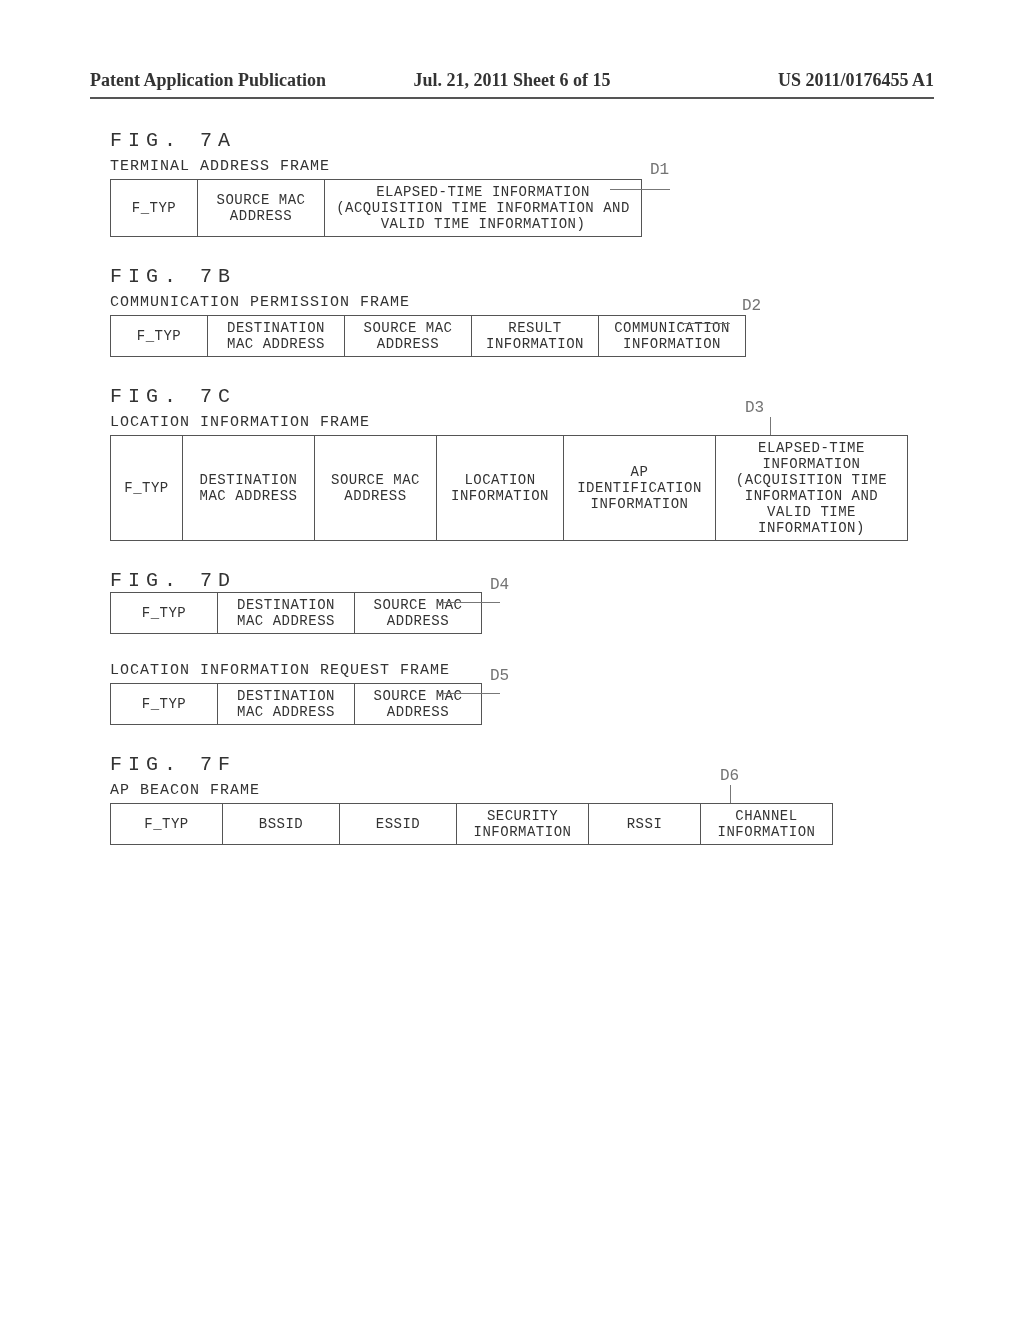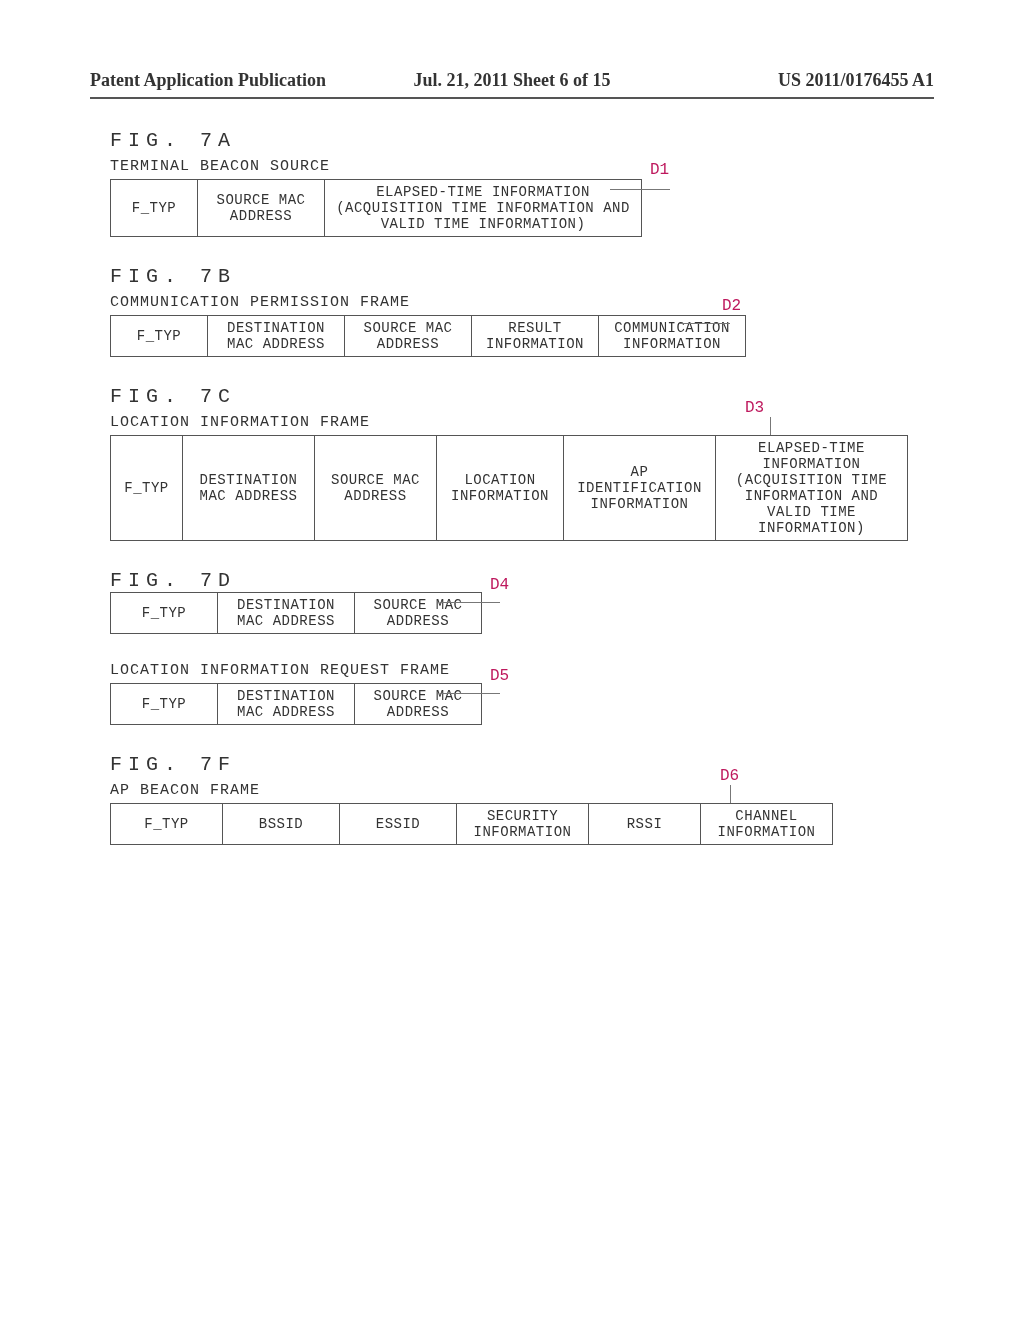--- a/index.html
+++ b/index.html
@@ -63,21 +63,21 @@
     font-size: 14px;
     letter-spacing: 0.5px;
     color: #333;
     vertical-align: middle;
   }
 
   .dlabel {
     position: absolute;
     font-family: "Courier New", monospace;
     font-size: 16px;
-    color: #be185d;
+    color: #737373;
   }
   .lead {
     position: absolute;
     border-top: 1.5px solid #777;
     height: 0;
   }
   .leadv {
     position: absolute;
     border-left: 1.5px solid #777;
     width: 0;
@@ -90,21 +90,21 @@
 <div class="page">
 
   <div class="hdr">
     <span class="left">Patent Application Publication</span>
     <div class="mid">Jul. 21, 2011  Sheet 6 of 15</div>
     <span class="right">US 2011/0176455 A1</span>
   </div>
 
   <div class="figblk">
     <div class="figid">FIG. 7A</div>
-    <div class="figcap">TERMINAL BEACON SOURCE</div>
+    <div class="figcap">TERMINAL ADDRESS FRAME</div>
     <div class="frame" style="position:relative;">
       <table class="frm">
           <tbody>
             <tr>
         <td style="width:70px">F_TYP</td>
         <td style="width:110px">SOURCE MAC ADDRESS</td>
         <td style="width:300px">ELAPSED-TIME INFORMATION (ACQUISITION TIME INFORMATION AND VALID TIME INFORMATION)</td>
       </tr>
           </tbody>
         </table>
@@ -122,21 +122,21 @@
             <tr>
         <td style="width:80px">F_TYP</td>
         <td style="width:120px">DESTINATION MAC ADDRESS</td>
         <td style="width:110px">SOURCE MAC ADDRESS</td>
         <td style="width:110px">RESULT INFORMATION</td>
         <td style="width:130px">COMMUNICATION INFORMATION</td>
       </tr>
           </tbody>
         </table>
       <div class="lead" style="left:570px;top:8px;width:50px;"></div>
-      <span class="dlabel" style="left:612px;top:-18px;font-family:Liberation Mono, monospace;">D2</span>
+      <span class="dlabel" style="left:632px;top:-18px;font-family:Liberation Mono, monospace;">D2</span>
     </div>
   </div>
 
   <div class="figblk">
     <div class="figid">FIG. 7C</div>
     <div class="figcap">LOCATION INFORMATION FRAME</div>
     <div class="frame" style="position:relative;">
       <table class="frm">
           <tbody>
             <tr>

